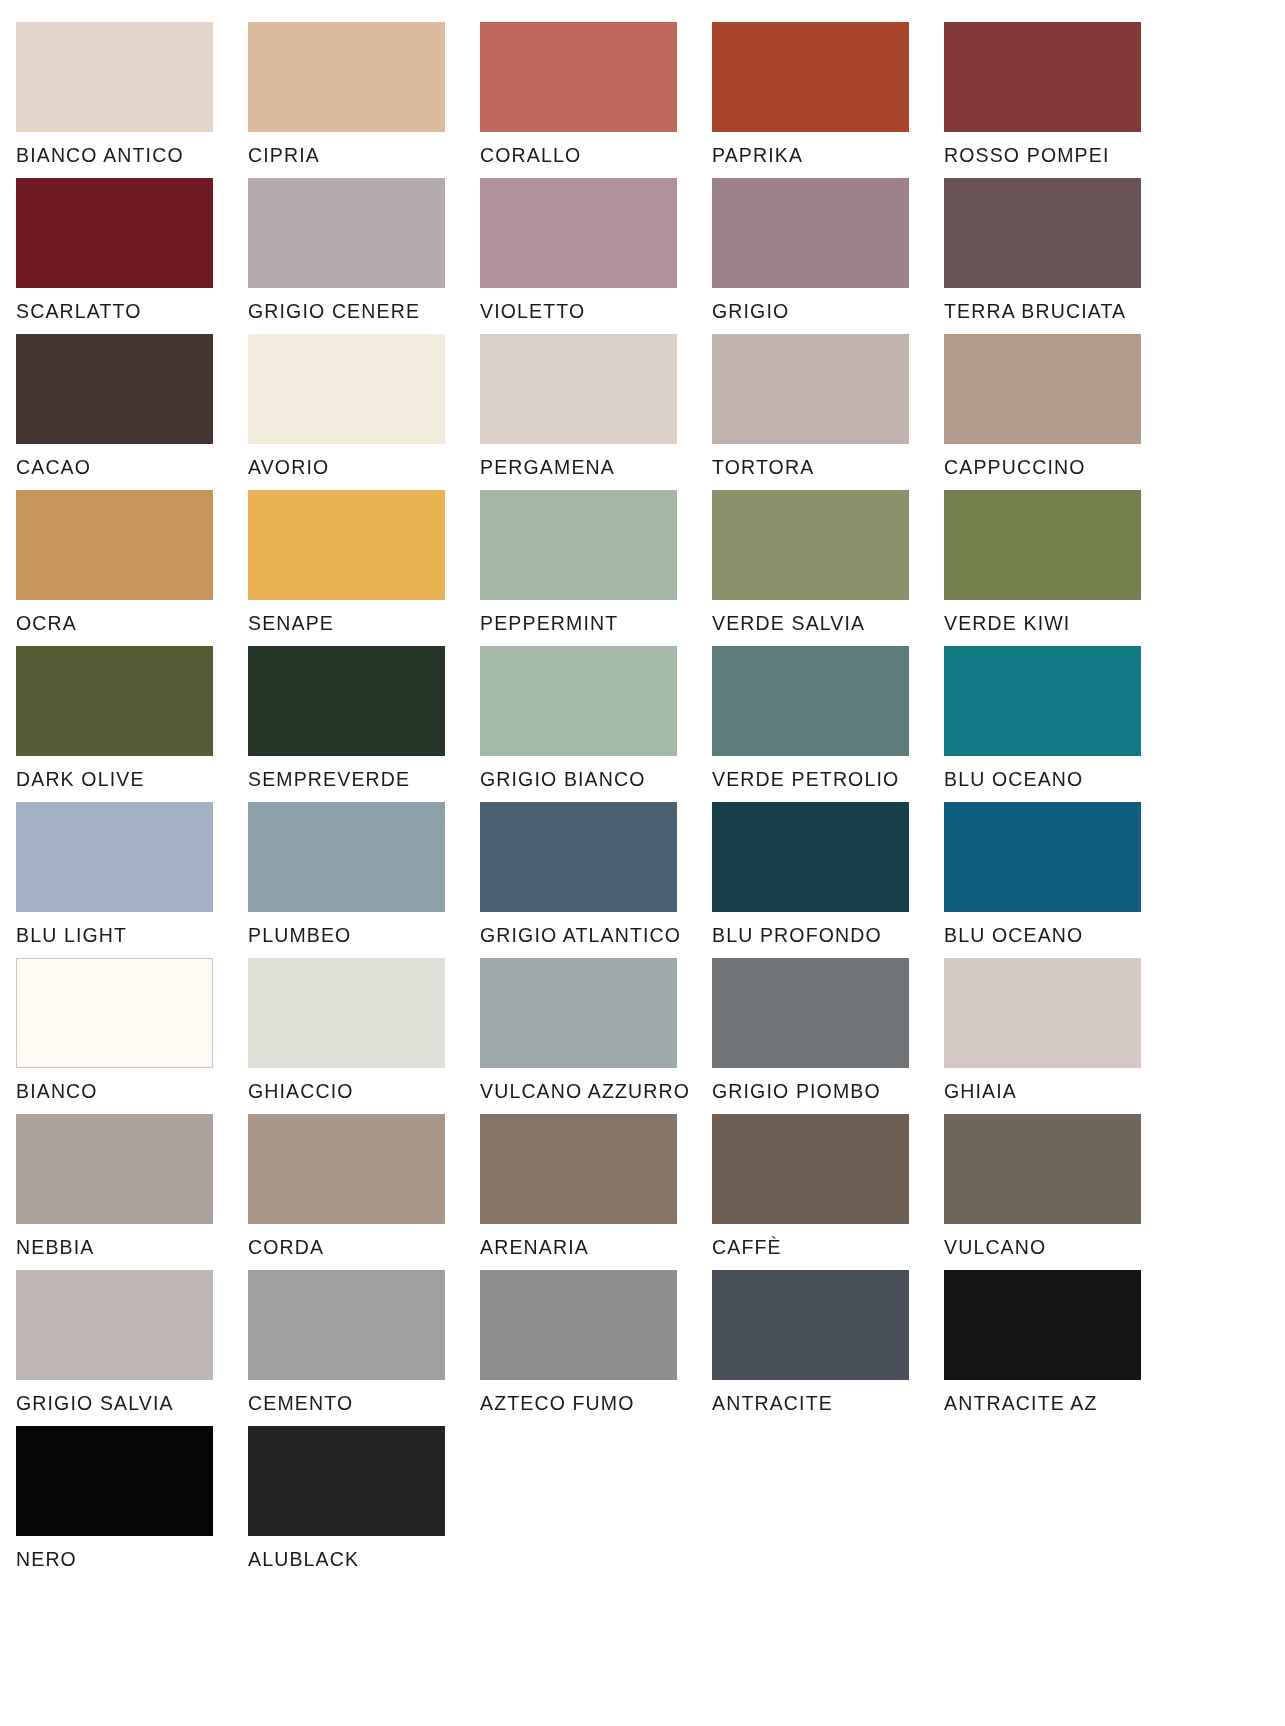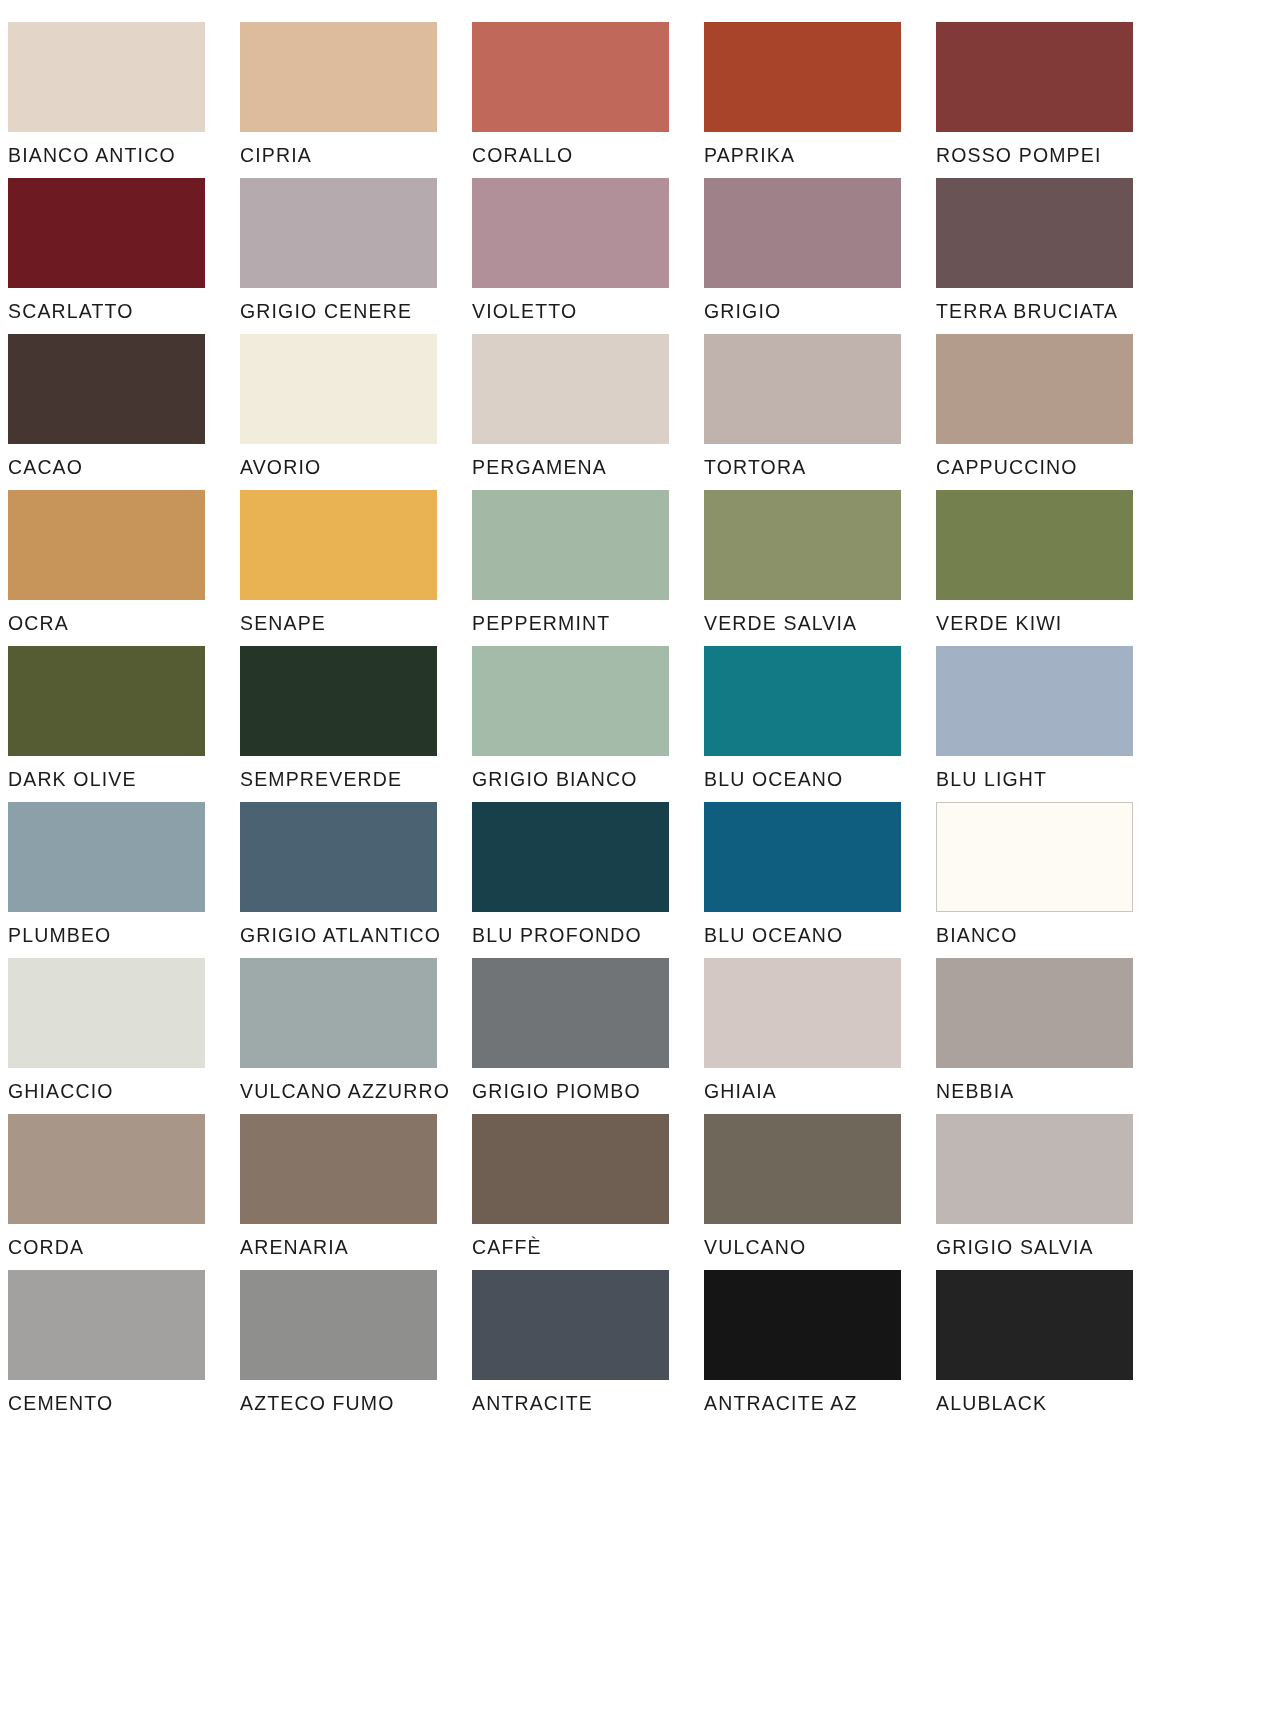--- a/index.html
+++ b/index.html
@@ -13,21 +13,21 @@
     width: 1285px;
     height: 1726px;
     font-family: "Liberation Sans", sans-serif;
     overflow: hidden;
   }
 
   #palette-sheet {
     position: relative;
     width: 1285px;
     height: 1628px;
-    padding: 22px 0 0 8px;
+    padding: 22px 0 0 16px;
   }
 
   #swatch-grid {
     display: grid;
     grid-template-columns: repeat(5, 197px);
     column-gap: 35px;
     grid-auto-rows: 156px;
     align-content: start;
   }
 
@@ -150,20 +150,24 @@
       </div>
       <div class="swatch-cell">
         <span class="swatch-chip" style="background: rgb(37, 53, 39);"></span>
         <span class="swatch-label">SEMPREVERDE</span>
       </div>
       <div class="swatch-cell">
         <span class="swatch-chip" style="background: rgb(163, 187, 168);"></span>
         <span class="swatch-label">GRIGIO BIANCO</span>
       </div>
       <div class="swatch-cell">
+        <span class="swatch-chip" style="background: rgb(93, 124, 124);"></span>
+        <span class="swatch-label">VERDE PETROLIO</span>
+      </div>
+      <div class="swatch-cell">
         <span class="swatch-chip" style="background: rgb(17, 122, 132);"></span>
         <span class="swatch-label">BLU OCEANO</span>
       </div>
       <div class="swatch-cell">
         <span class="swatch-chip" style="background: rgb(162, 178, 196);"></span>
         <span class="swatch-label">BLU LIGHT</span>
       </div>
       <div class="swatch-cell">
         <span class="swatch-chip" style="background: rgb(139, 160, 169);"></span>
         <span class="swatch-label">PLUMBEO</span>
@@ -234,17 +238,21 @@
       </div>
       <div class="swatch-cell">
         <span class="swatch-chip" style="background: rgb(74, 80, 90);"></span>
         <span class="swatch-label">ANTRACITE</span>
       </div>
       <div class="swatch-cell">
         <span class="swatch-chip" style="background: rgb(21, 21, 21);"></span>
         <span class="swatch-label">ANTRACITE AZ</span>
       </div>
       <div class="swatch-cell">
+        <span class="swatch-chip" style="background: rgb(5, 5, 8);"></span>
+        <span class="swatch-label">NERO</span>
+      </div>
+      <div class="swatch-cell">
         <span class="swatch-chip" style="background: rgb(35, 35, 36);"></span>
         <span class="swatch-label">ALUBLACK</span>
       </div>
     </div>
 </div>
 
 </body></html>

